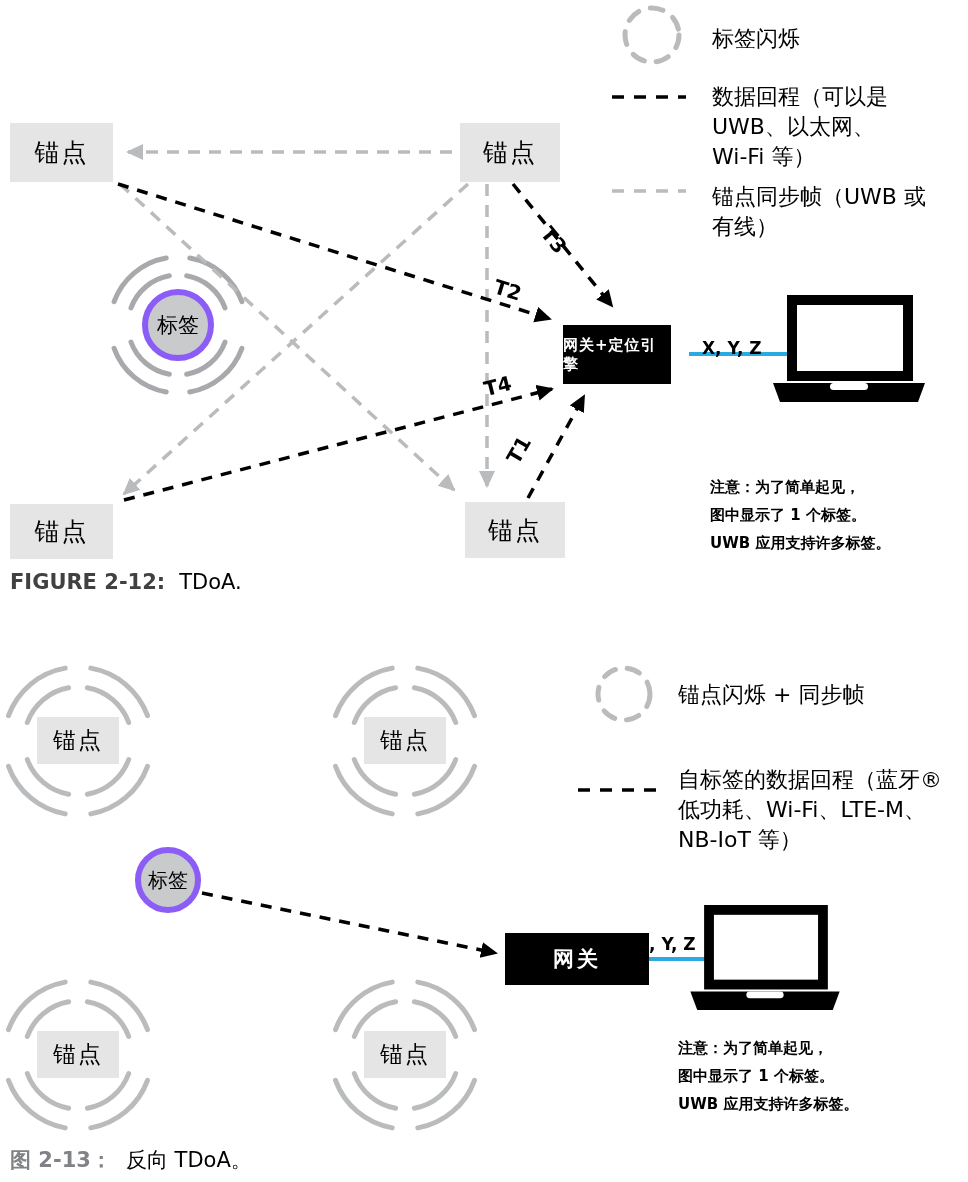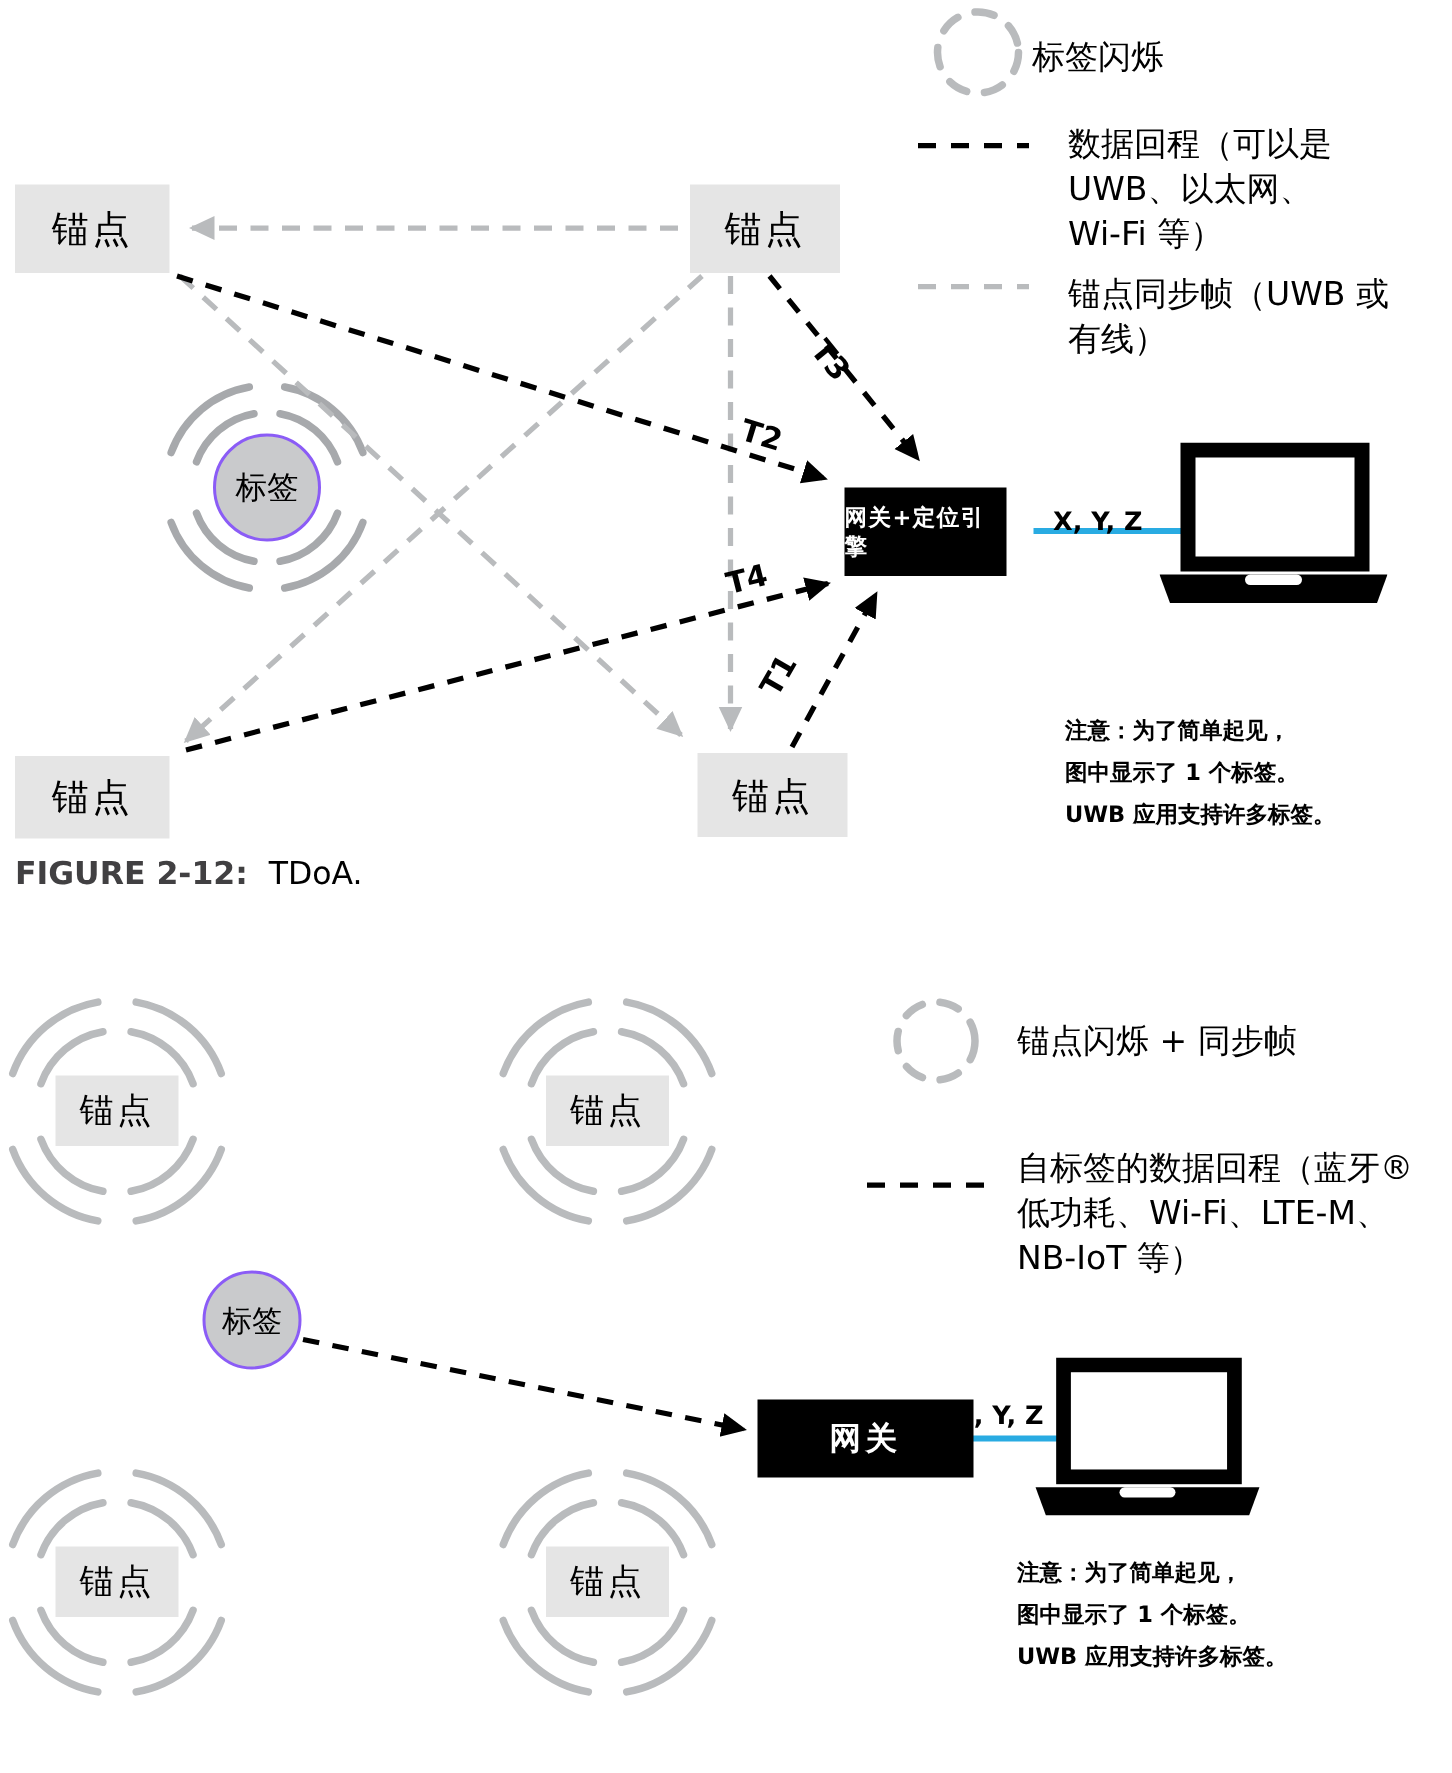--- a/index.html
+++ b/index.html
@@ -6,21 +6,21 @@
   html,body { background:#fff; }
   body { font-family:"DejaVu Sans","Liberation Sans",sans-serif; color:#000; }
   .page { position:relative; width:968px; height:1182px; background:#fff; overflow:hidden; }
   #wires { position:absolute; left:0; top:0; width:968px; height:1182px; }
 
   .anchor { position:absolute; background:#e5e5e5; color:#000;
             display:flex; align-items:center; justify-content:center;
             font-size:25px; font-weight:400; letter-spacing:2px; }
   .anchor.small { font-size:23px; }
 
-  .tag { position:absolute; border-radius:50%; background:#c9cacc; border:2px solid #8b5cf6;
+  .tag { position:absolute; border-radius:50%; background:#c9cacc; border:6px solid #8b5cf6;
          display:flex; align-items:center; justify-content:center; font-size:21px; }
 
   .gw { position:absolute; background:#000; color:#fff; display:flex;
         align-items:center; justify-content:center; font-weight:bold; }
   .gw.f1 { font-size:15px; letter-spacing:1px; }
   .gw.f2 { font-size:21px; letter-spacing:3px; }
 
   .xyz { position:absolute; font-weight:600; font-size:17px; }
 
   .tlabel { position:absolute; font-size:20px; font-weight:600; }
@@ -126,21 +126,21 @@
 
   <div class="laptop" style="left:773px;top:295px">
     <svg width="152" height="112" viewBox="0 0 152 112">
       <rect x="14" y="0" width="126" height="86" fill="#000"></rect>
       <rect x="24" y="10" width="106" height="66" fill="#fff"></rect>
       <path d="M0 88 H152 L145 107 H7 Z" fill="#000"></path>
       <rect x="57" y="88" width="38" height="7" rx="3.5" fill="#fff"></rect>
     </svg>
   </div>
 
-  <div class="legend-text" style="left:688px;top:24px">标签闪烁</div>
+  <div class="legend-text" style="left:712px;top:24px">标签闪烁</div>
   <div class="legend-text" style="left:712px;top:82px">数据回程（可以是
 UWB、以太网、
 Wi-Fi 等）</div>
   <div class="legend-text" style="left:712px;top:182px">锚点同步帧（UWB 或
 有线）</div>
 
   <div class="note" style="left:710px;top:473px">注意：为了简单起见，
 图中显示了 1 个标签。
 UWB 应用支持许多标签。</div>
 
@@ -170,14 +170,17 @@
 
   <div class="legend-text" style="left:678px;top:680px">锚点闪烁 + 同步帧</div>
   <div class="legend-text" style="left:678px;top:765px">自标签的数据回程（蓝牙®
 低功耗、Wi-Fi、LTE-M、
 NB-IoT 等）</div>
 
   <div class="note" style="left:678px;top:1034px">注意：为了简单起见，
 图中显示了 1 个标签。
 UWB 应用支持许多标签。</div>
 
+  <div class="caption" style="left:10px;top:1146px">
+    <span class="cap-label fig2">图 2-13：</span><span class="cap-text">反向 TDoA。</span>
+  </div>
 
 </div>
 
 </body></html>

